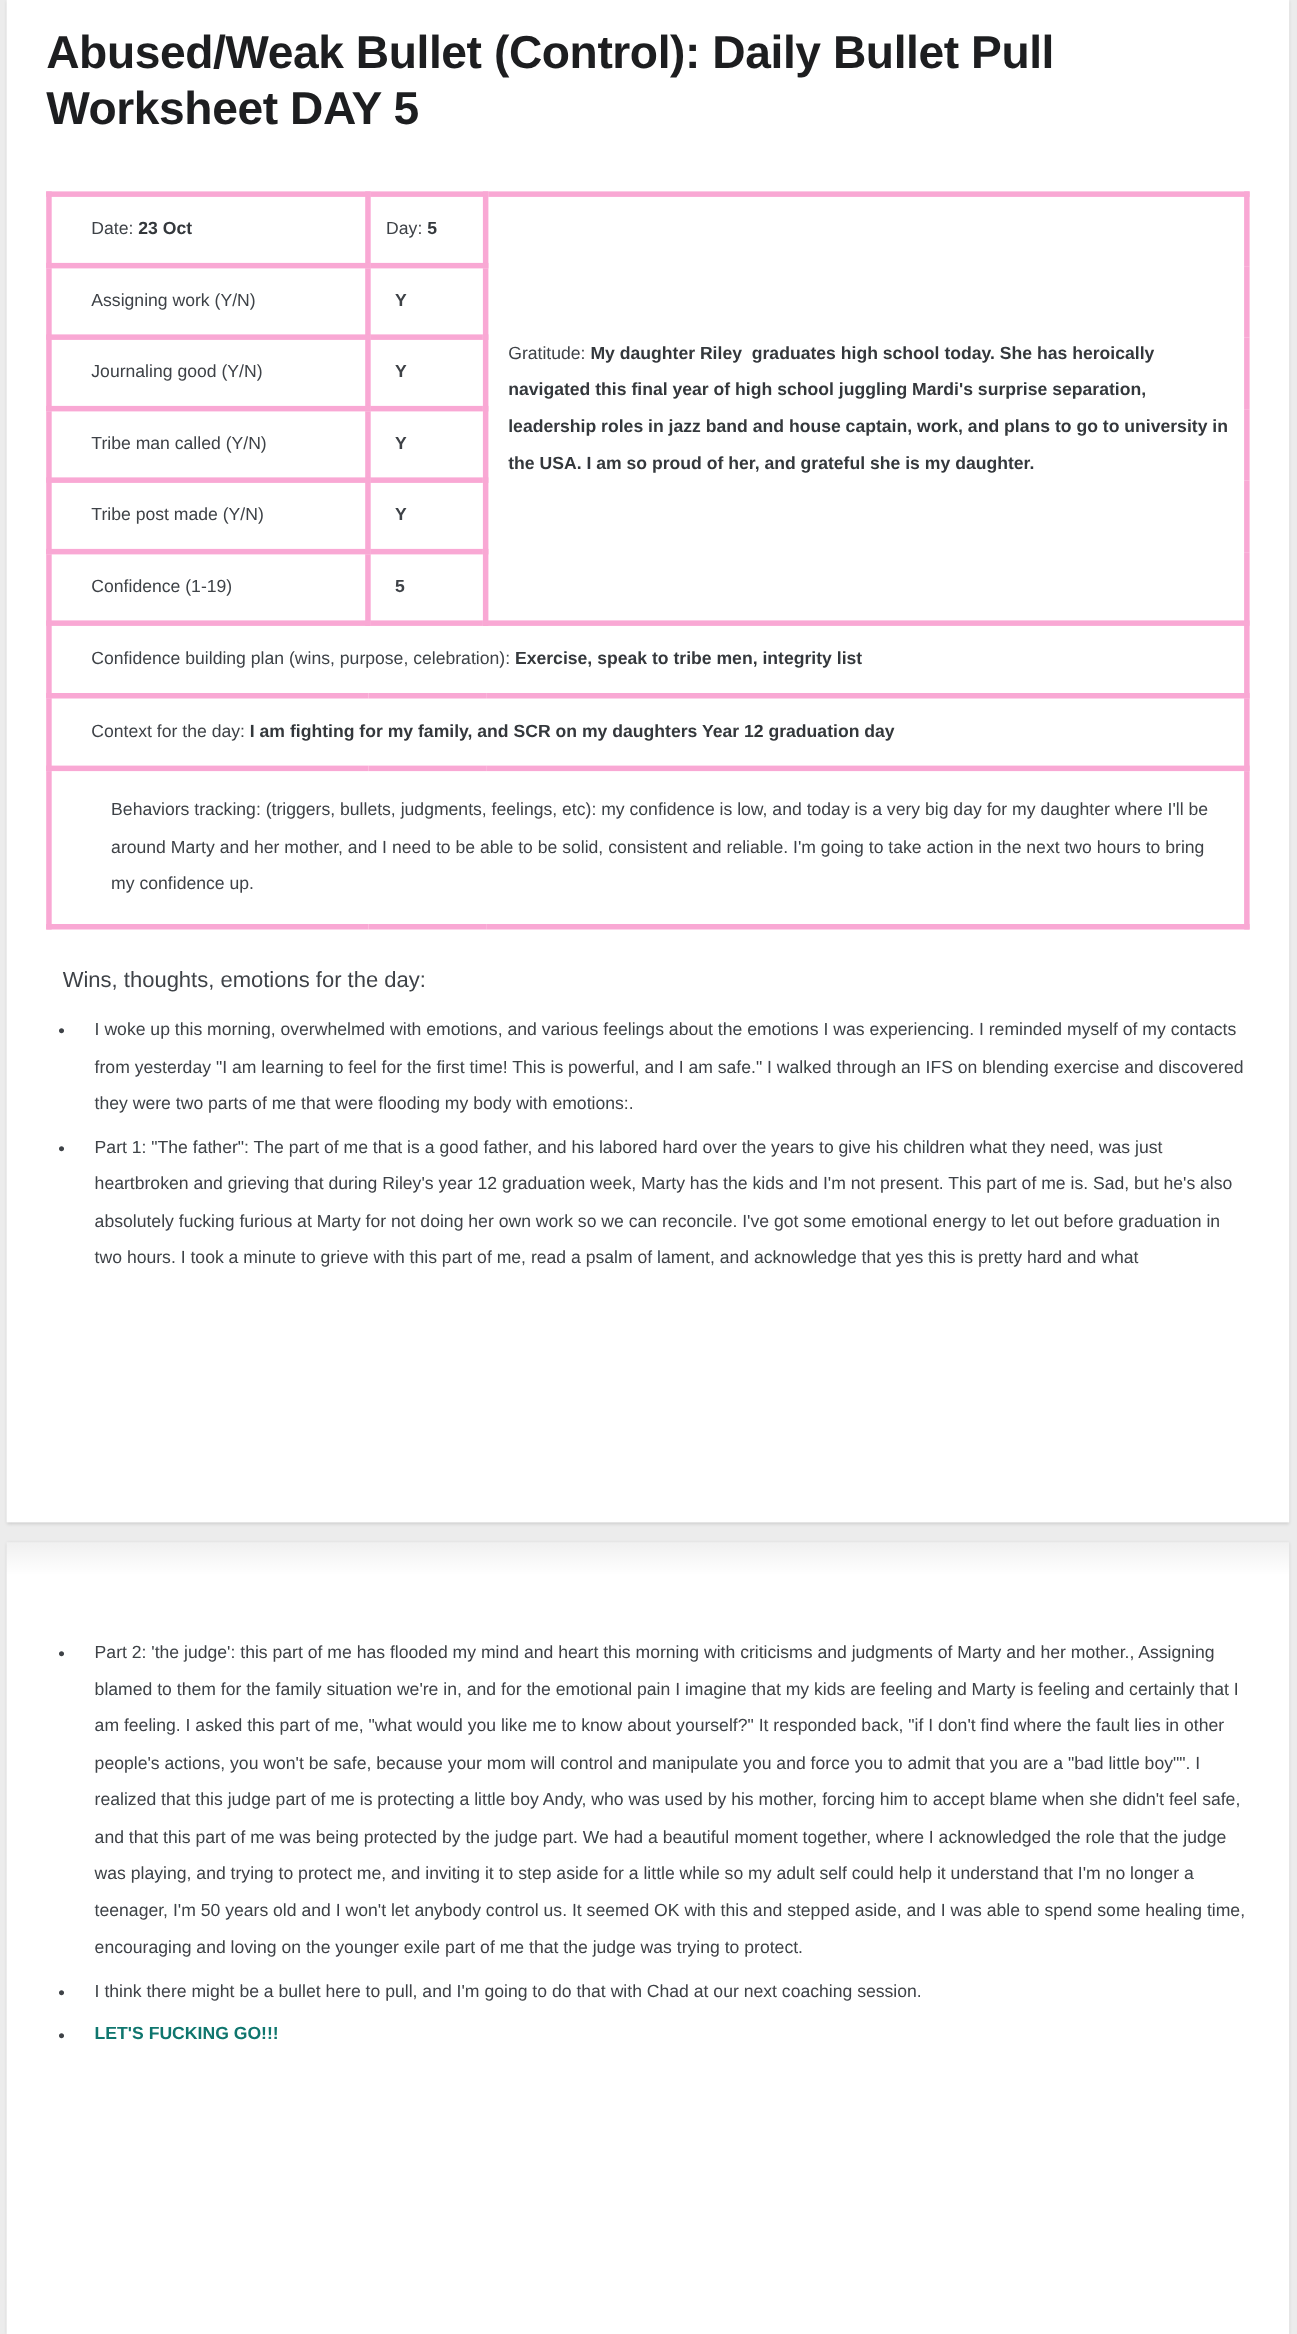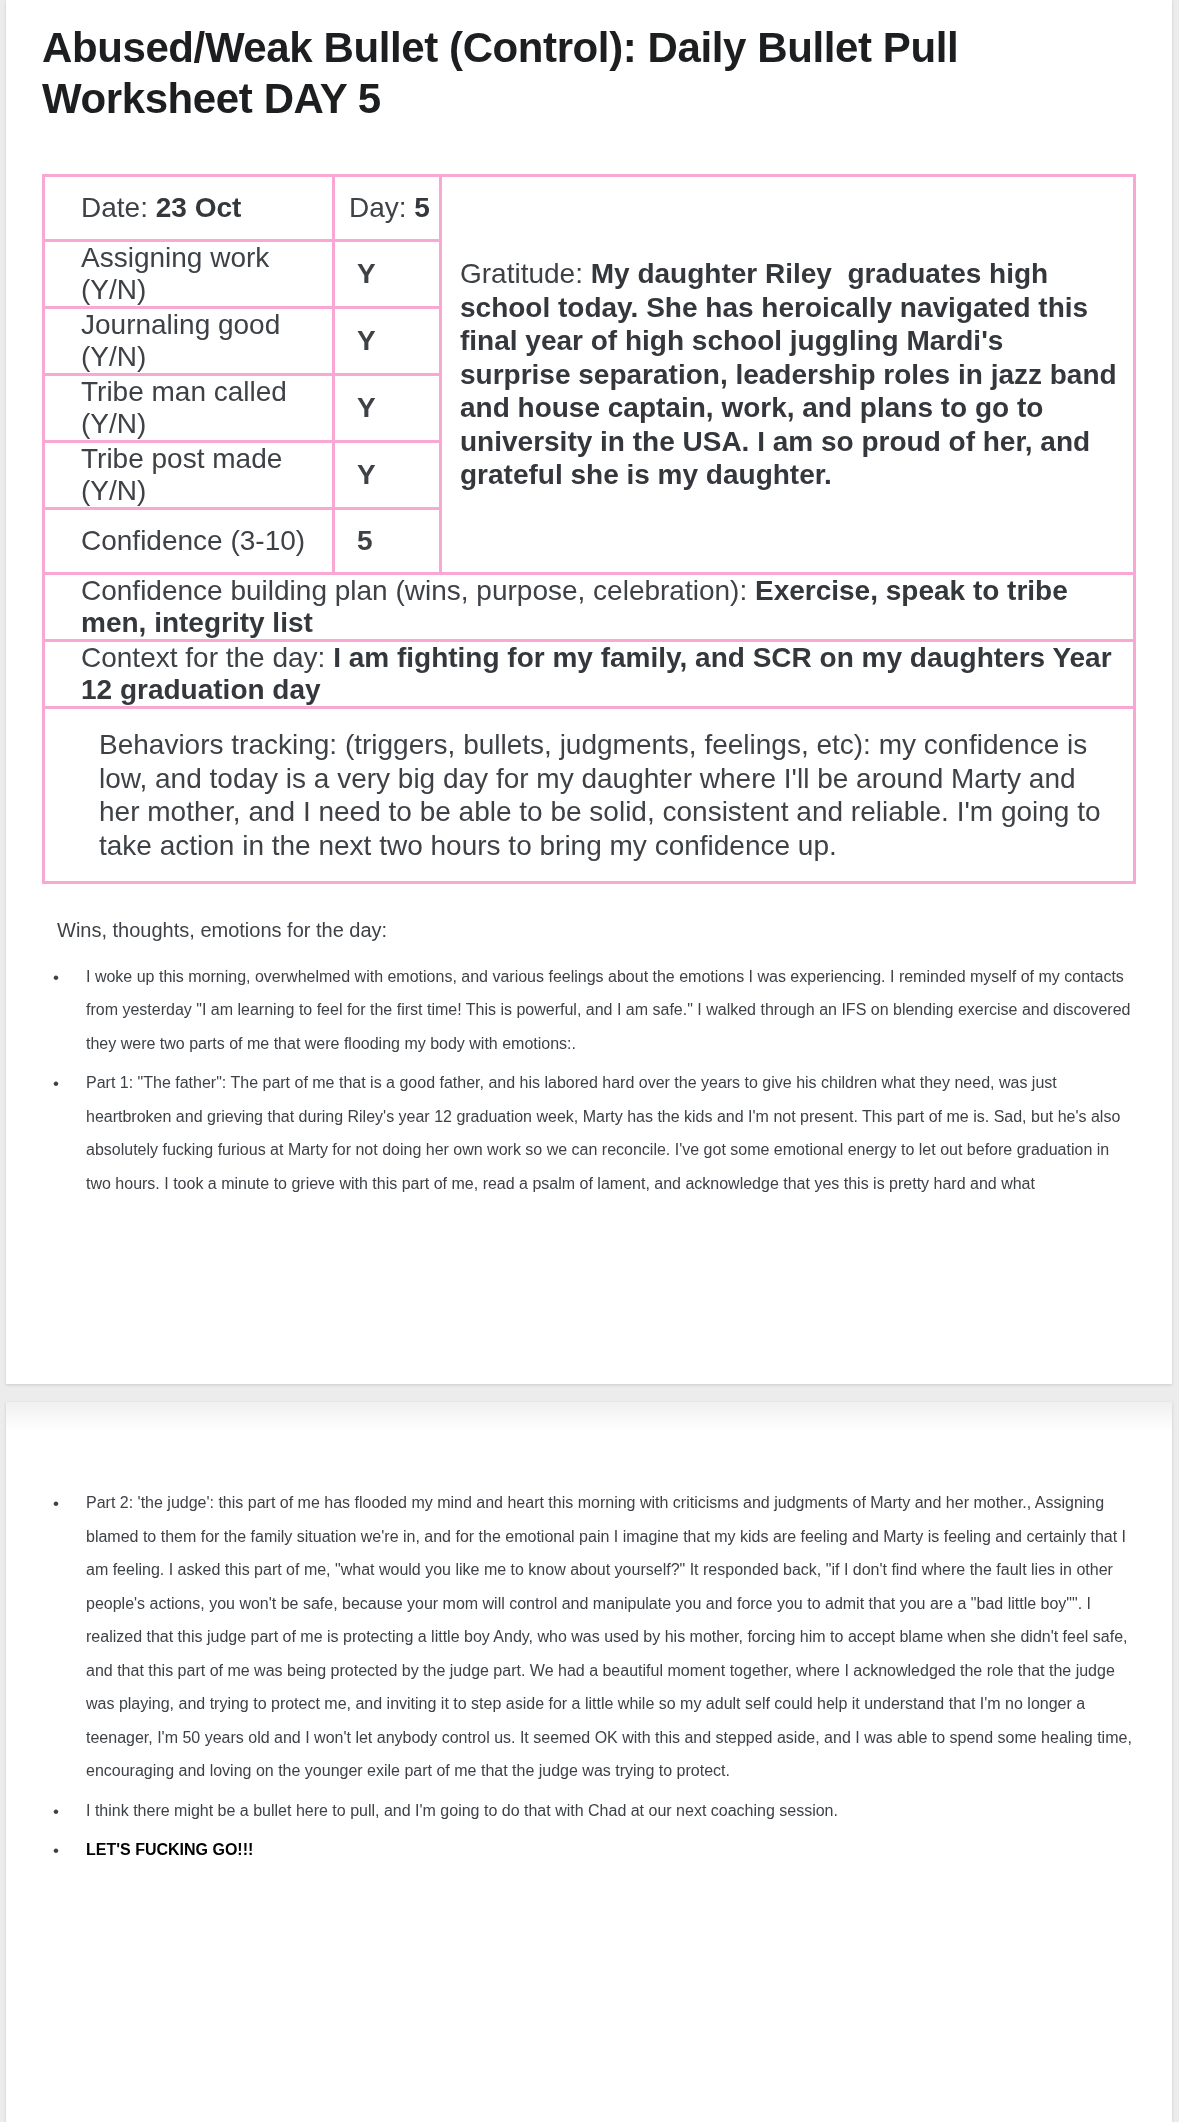--- a/index.html
+++ b/index.html
@@ -27,22 +27,22 @@
   .title{
     margin:22px 0 0 0;
     font-size:42px;line-height:51px;font-weight:700;
     color:#1d1e20;letter-spacing:-0.4px;
   }
   table.track{
     width:100%;margin-top:50px;
     border-collapse:collapse;table-layout:fixed;
   }
   table.track td{
-    border:3px solid #f9a8d4;
-    font-size:28px;color:#3e4247;
+    border:5px solid #f9a8d4;
+    font-size:16px;color:#3e4247;
     vertical-align:middle;
     box-sizing:border-box;
   }
   .col-label{width:290px;}
   .col-val{width:107px;}
   tr.metric{height:65px;}
   td.lab{padding:0 10px 0 36px;}
   td.val{padding:0 6px 0 22px;font-weight:700;color:#34383c;}
   td.daycell{padding:0 4px 0 14px;}
   td.grat{
@@ -61,21 +61,21 @@
     position:relative;padding-left:44px;margin-top:6px;
     font-size:16px;line-height:33.5px;
   }
   li.li:first-child{margin-top:0;}
   .dot{position:absolute;left:11px;top:1px;font-size:17px;color:#3e4247;}
   .dot::before{content:"\2022";}
   .cont-line{
     padding-left:44px;font-size:20px;line-height:33.5px;
   }
   .p2-inner{padding-top:78px;}
-  .bold-item{font-weight:700;color:#000000;}
+  .bold-item{font-weight:700;color:#0f766e;}
 </style>
 </head>
 <body>
 
 <div class="stage">
 
   <div class="page page-1">
     <div class="inner">
       <h1 class="title">Abused/Weak Bullet (Control): Daily Bullet Pull Worksheet DAY 5</h1>
 
@@ -110,21 +110,21 @@
         </tr>
         <tr class="metric">
           <td class="lab">Tribe man called (Y/N)</td>
           <td class="val">Y</td>
         </tr>
         <tr class="metric">
           <td class="lab">Tribe post made (Y/N)</td>
           <td class="val">Y</td>
         </tr>
         <tr class="metric">
-          <td class="lab">Confidence (3-10)</td>
+          <td class="lab">Confidence (1-19)</td>
           <td class="val">5</td>
         </tr>
         <tr class="wide">
           <td colspan="3">
             <span>Confidence building plan (wins, purpose, celebration):</span>
             <span class="b">Exercise, speak to tribe men, integrity list</span>
           </td>
         </tr>
         <tr class="wide">
           <td colspan="3">

